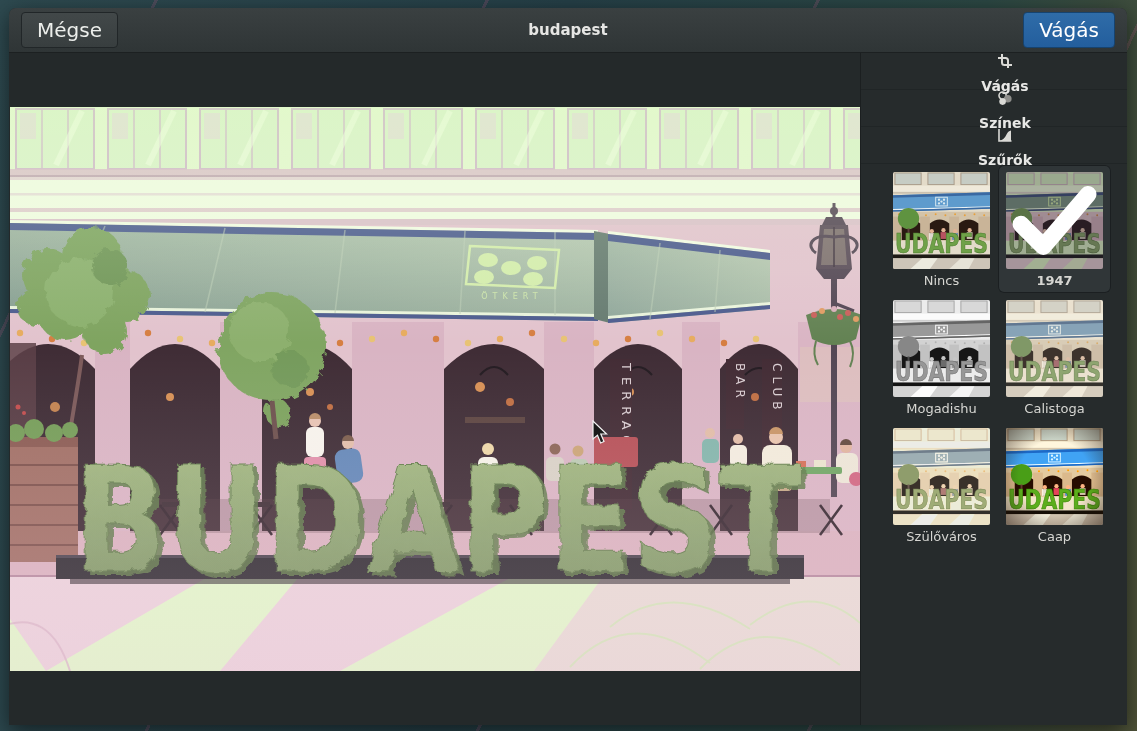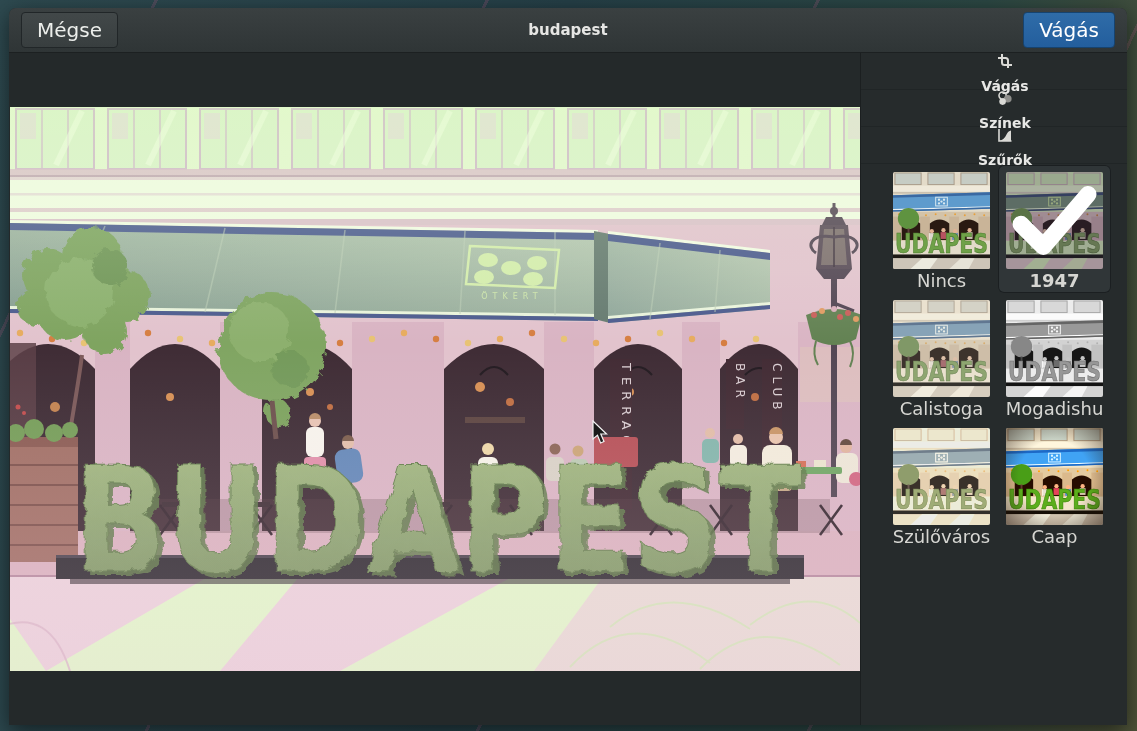--- a/index.html
+++ b/index.html
@@ -59,21 +59,21 @@
   .tool-label { font-size:14px; font-weight:bold; color:#e8e8e6; }
   
   .filter-grid { display:grid; grid-template-columns:113px 113px;
                  padding:1px 0 0 24px; }
   .tile { width:113px; padding:7px 0 4px; text-align:center; }
   .tile.selected { background:#303638; box-shadow:inset 0 0 0 1px #1b1f21;
                    border-radius:6px;font-weight:bold; }
   .thumb { width:97px; height:97px; margin:0 auto; position:relative;
            border-radius:2px; overflow:hidden; background:#555; }
   .thumb svg { display:block; width:97px; height:97px; }
-  .tile-label { font-size:18px; color:#d6d6d2; margin-top:4px; line-height:16px; }
+  .tile-label { font-size:13px; color:#d6d6d2; margin-top:4px; line-height:16px; }
   .check-wrap { position:absolute; inset:0; display:flex;
                 align-items:center; justify-content:center; }
   .vignette { position:absolute; inset:0;
               background:radial-gradient(ellipse at center, transparent 52%, rgba(35,18,8,.55) 100%); }
   
   .pal-orig  { --wall:#e3dbc9; --glass:#c6ccc4; --frame:#a89a88; --cornice:#efe9da;
                --awn:#5e9bcd; --awnEdge:#3a69a2; --trim:#e9f1f5; --logo:#d9e9f1;
                --wall2:#d3c3a9; --arch:#2a1a12; --pilaster:#c4ae92; --light:#e8a03a;
                --tree:#5f9340; --skin:#e2b294; --letters:#6fa148; --lettersEdge:#4a7a2c;
                --platform:#1e1a15; --ground:#cdc5b8; --stripe:#eceade; }
@@ -510,34 +510,34 @@
               <svg width="52" height="44" viewBox="0 0 52 44">
                 <path d="M8,24 L20,36 L44,8" fill="none" stroke="#ffffff" stroke-width="9" stroke-linecap="round" stroke-linejoin="round"></path>
               </svg>
             </div>
           </div>
           <div class="tile-label">1947</div>
         </div>
 
         <div class="tile">
           <div class="thumb">
+            <svg class="pal-orig flt-mogadishu">
+                <use href="#tscene"></use>
+              </svg>
+          </div>
+          <div class="tile-label">Mogadishu</div>
+        </div>
+
+        <div class="tile">
+          <div class="thumb">
             <svg class="pal-orig flt-calistoga">
                 <use href="#tscene"></use>
               </svg>
           </div>
           <div class="tile-label">Calistoga</div>
-        </div>
-
-        <div class="tile">
-          <div class="thumb">
-            <svg class="pal-orig flt-mogadishu">
-                <use href="#tscene"></use>
-              </svg>
-          </div>
-          <div class="tile-label">Mogadishu</div>
         </div>
 
         <div class="tile">
           <div class="thumb">
             <svg class="pal-orig flt-szulovaros">
                 <use href="#tscene"></use>
               </svg>
           </div>
           <div class="tile-label">Szülőváros</div>
         </div>

